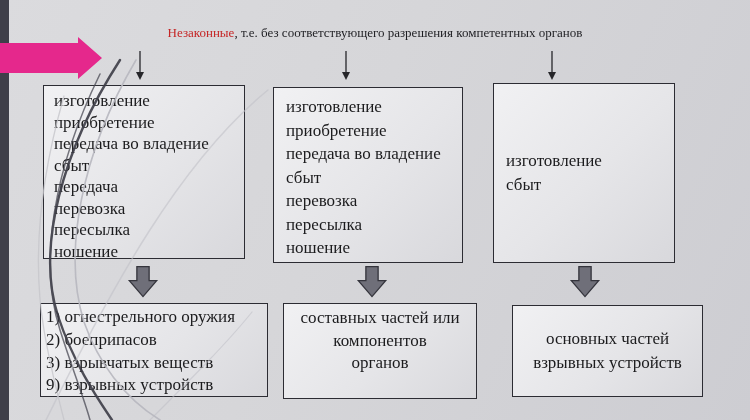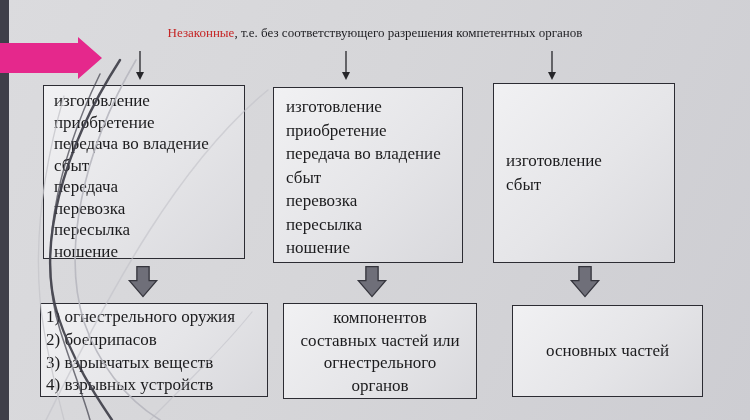--- a/index.html
+++ b/index.html
@@ -102,32 +102,32 @@
       <polygon points="9.5,0.7 22.5,0.7 22.5,15.5 30.5,15.5 16,32.5 1.5,15.5 9.5,15.5"></polygon>
     </svg>
   <svg class="block-arrow ba3" viewBox="0 0 32 34">
       <polygon points="9.5,0.7 22.5,0.7 22.5,15.5 30.5,15.5 16,32.5 1.5,15.5 9.5,15.5"></polygon>
     </svg>
 
   <div class="box c1">
     <div>1) огнестрельного оружия</div>
     <div>2) боеприпасов</div>
     <div>3) взрывчатых веществ</div>
-    <div>4) взрывных устройств</div>
+    <div>9) взрывных устройств</div>
   </div>
 
   <div class="box c2">
+    <div>составных частей или</div>
     <div>компонентов</div>
-    <div>составных частей или</div>
-    <div>огнестрельного</div>
     <div>органов</div>
   </div>
 
   <div class="box c3">
     <div>основных частей</div>
+    <div>взрывных устройств</div>
   </div>
 
   <svg class="swoosh" width="750" height="420" viewBox="0 0 750 420" fill="none" stroke-linecap="round">
     <path d="M120,60 C62,150 36,248 58,316 C74,364 96,396 112,420" stroke="#3c3c46" stroke-width="2.4" opacity="0.9"></path>
     <path d="M100,74 C54,168 38,262 60,330 C72,368 84,398 90,420" stroke="#4a4a54" stroke-width="1.5" opacity="0.75"></path>
     <path d="M136,60 C82,152 62,252 84,322 C98,362 124,398 160,420" stroke="#b7b7bf" stroke-width="1.6" opacity="0.9"></path>
     <path d="M64,96 C40,180 32,260 44,330 C50,366 58,396 64,420" stroke="#c5c5cb" stroke-width="1.3" opacity="0.8"></path>
     <path d="M46,420 C112,286 180,162 268,90" stroke="#c2c2c8" stroke-width="1.5" opacity="0.6"></path>
     <path d="M150,420 C192,378 228,342 252,312" stroke="#bcbcc3" stroke-width="1.2" opacity="0.5"></path>
   </svg>

